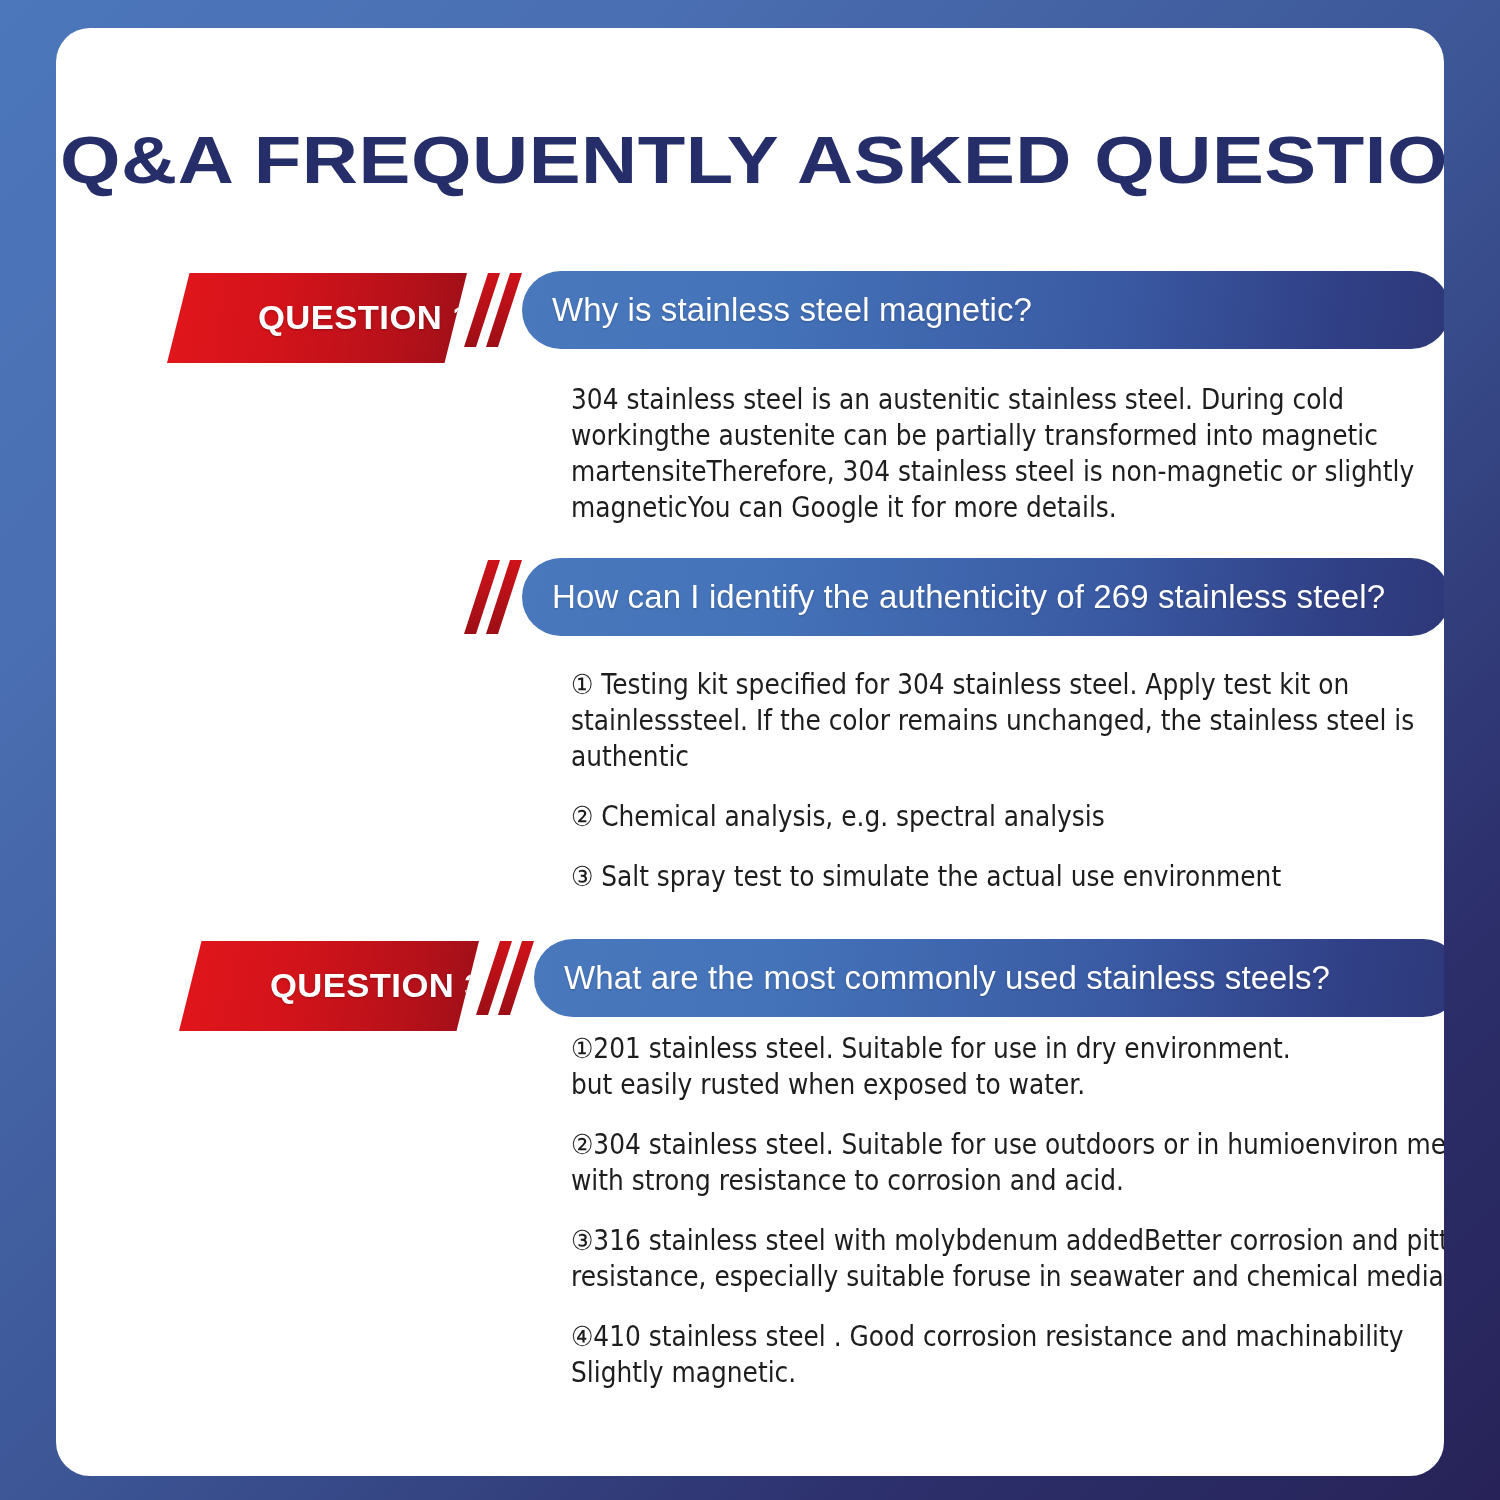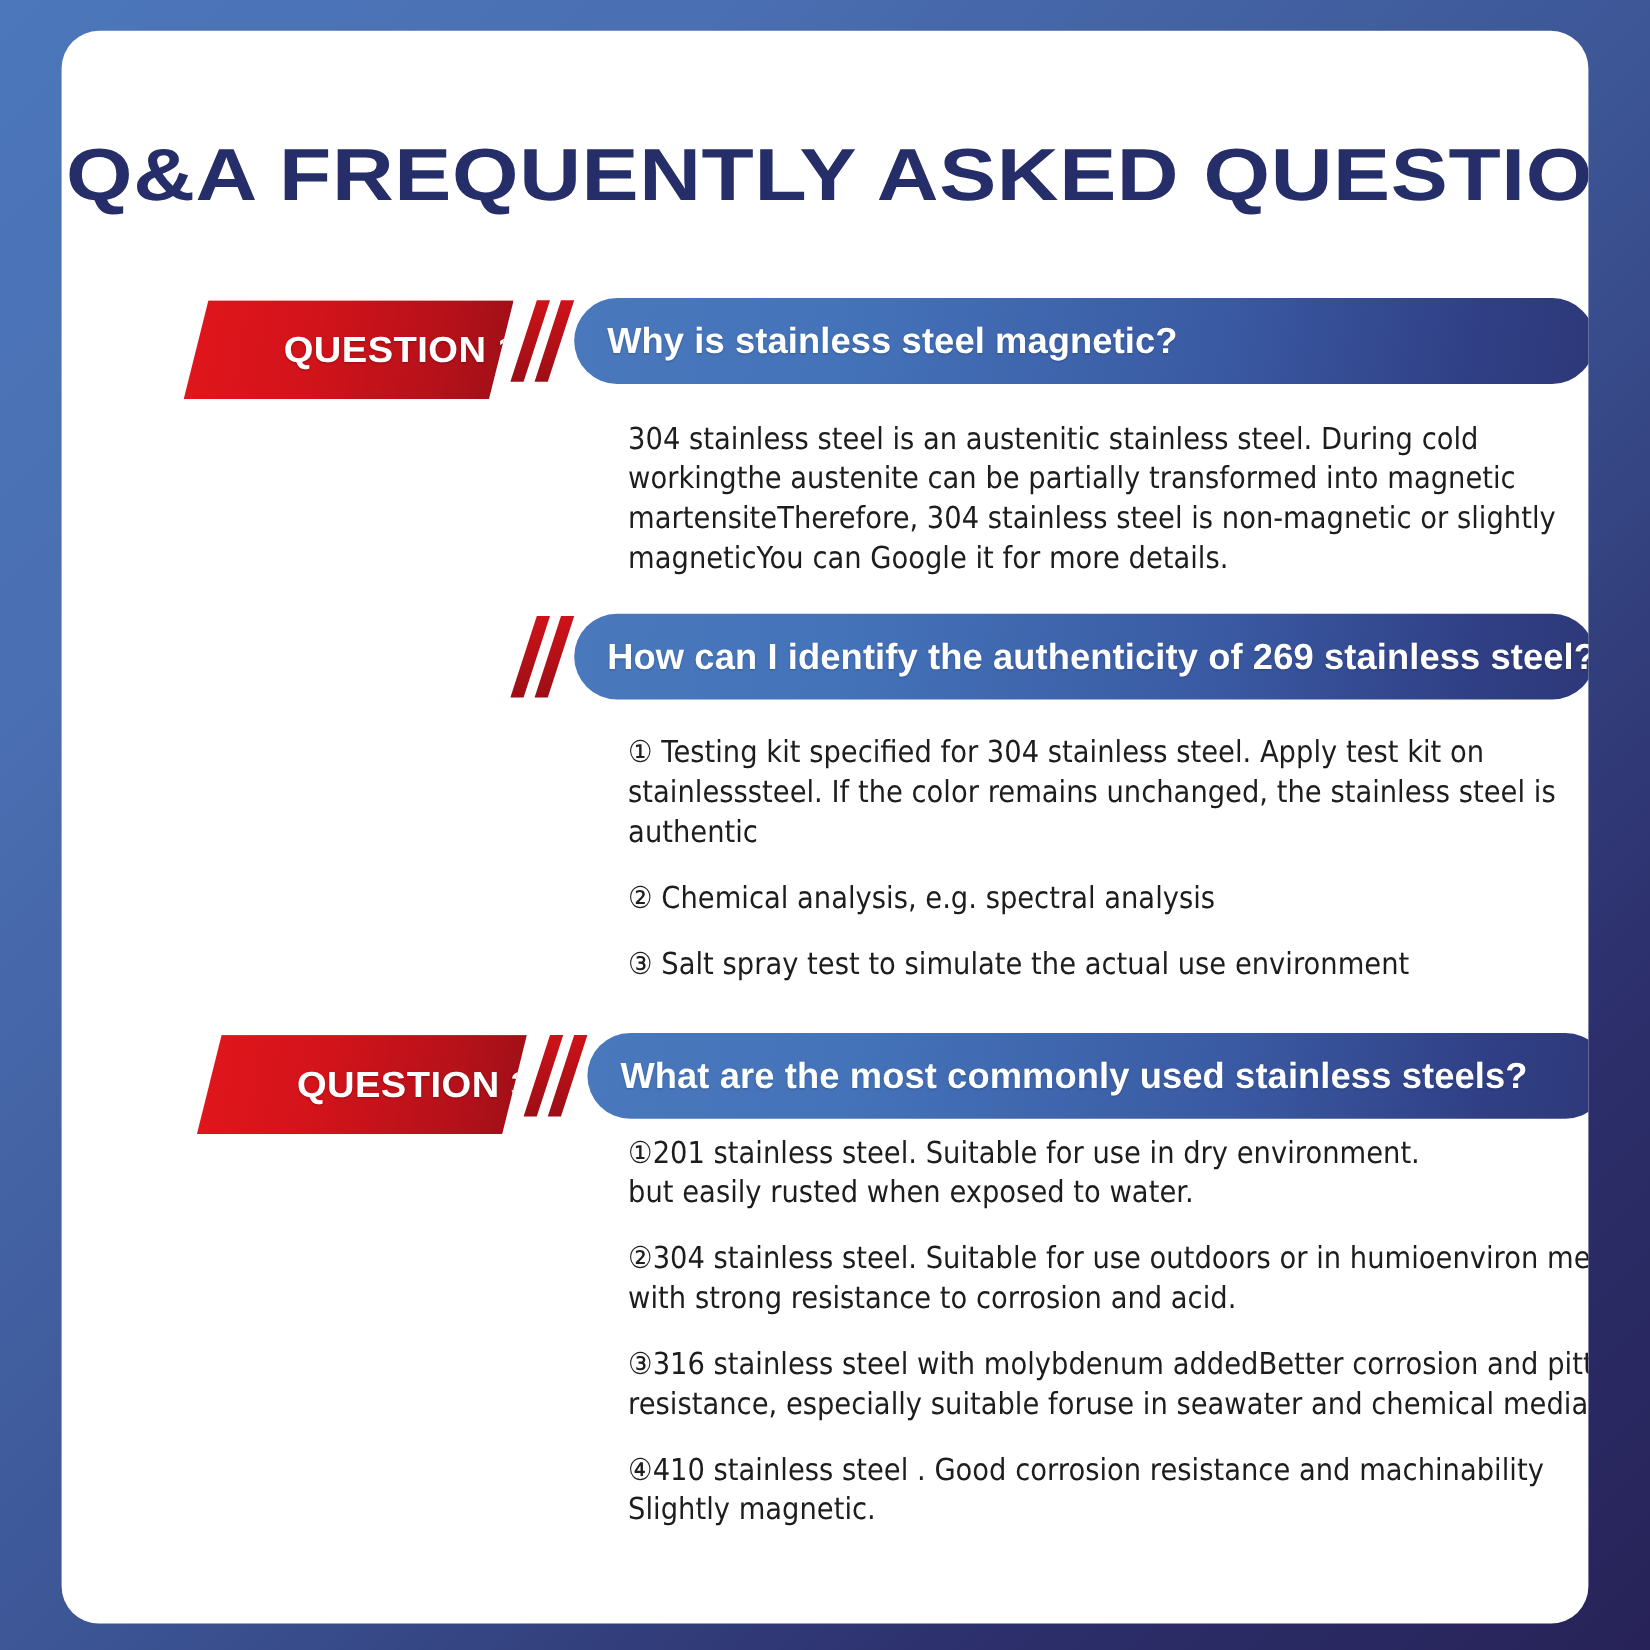--- a/index.html
+++ b/index.html
@@ -89,21 +89,21 @@
     left:410px; top:0;
     right:50px;
     height:78px;
     border-radius:39px;
     background:linear-gradient(100deg, #4978bd 0%, #4473b9 26%, #3a5ba4 62%, #303f85 88%, #2d3878 100%);
     display:flex;
     align-items:center;
   }
   .pill-label {
     font-family:"Liberation Sans", sans-serif;
-    font-weight:bold;
+    font-weight:normal;
     font-size:33px;
     color:#ffffff;
     margin-left:30px;
     letter-spacing:0.1px;
     white-space:nowrap;
     text-shadow:0 1px 2px rgba(0,0,0,0.22);
   }
 
   
   .answer {

